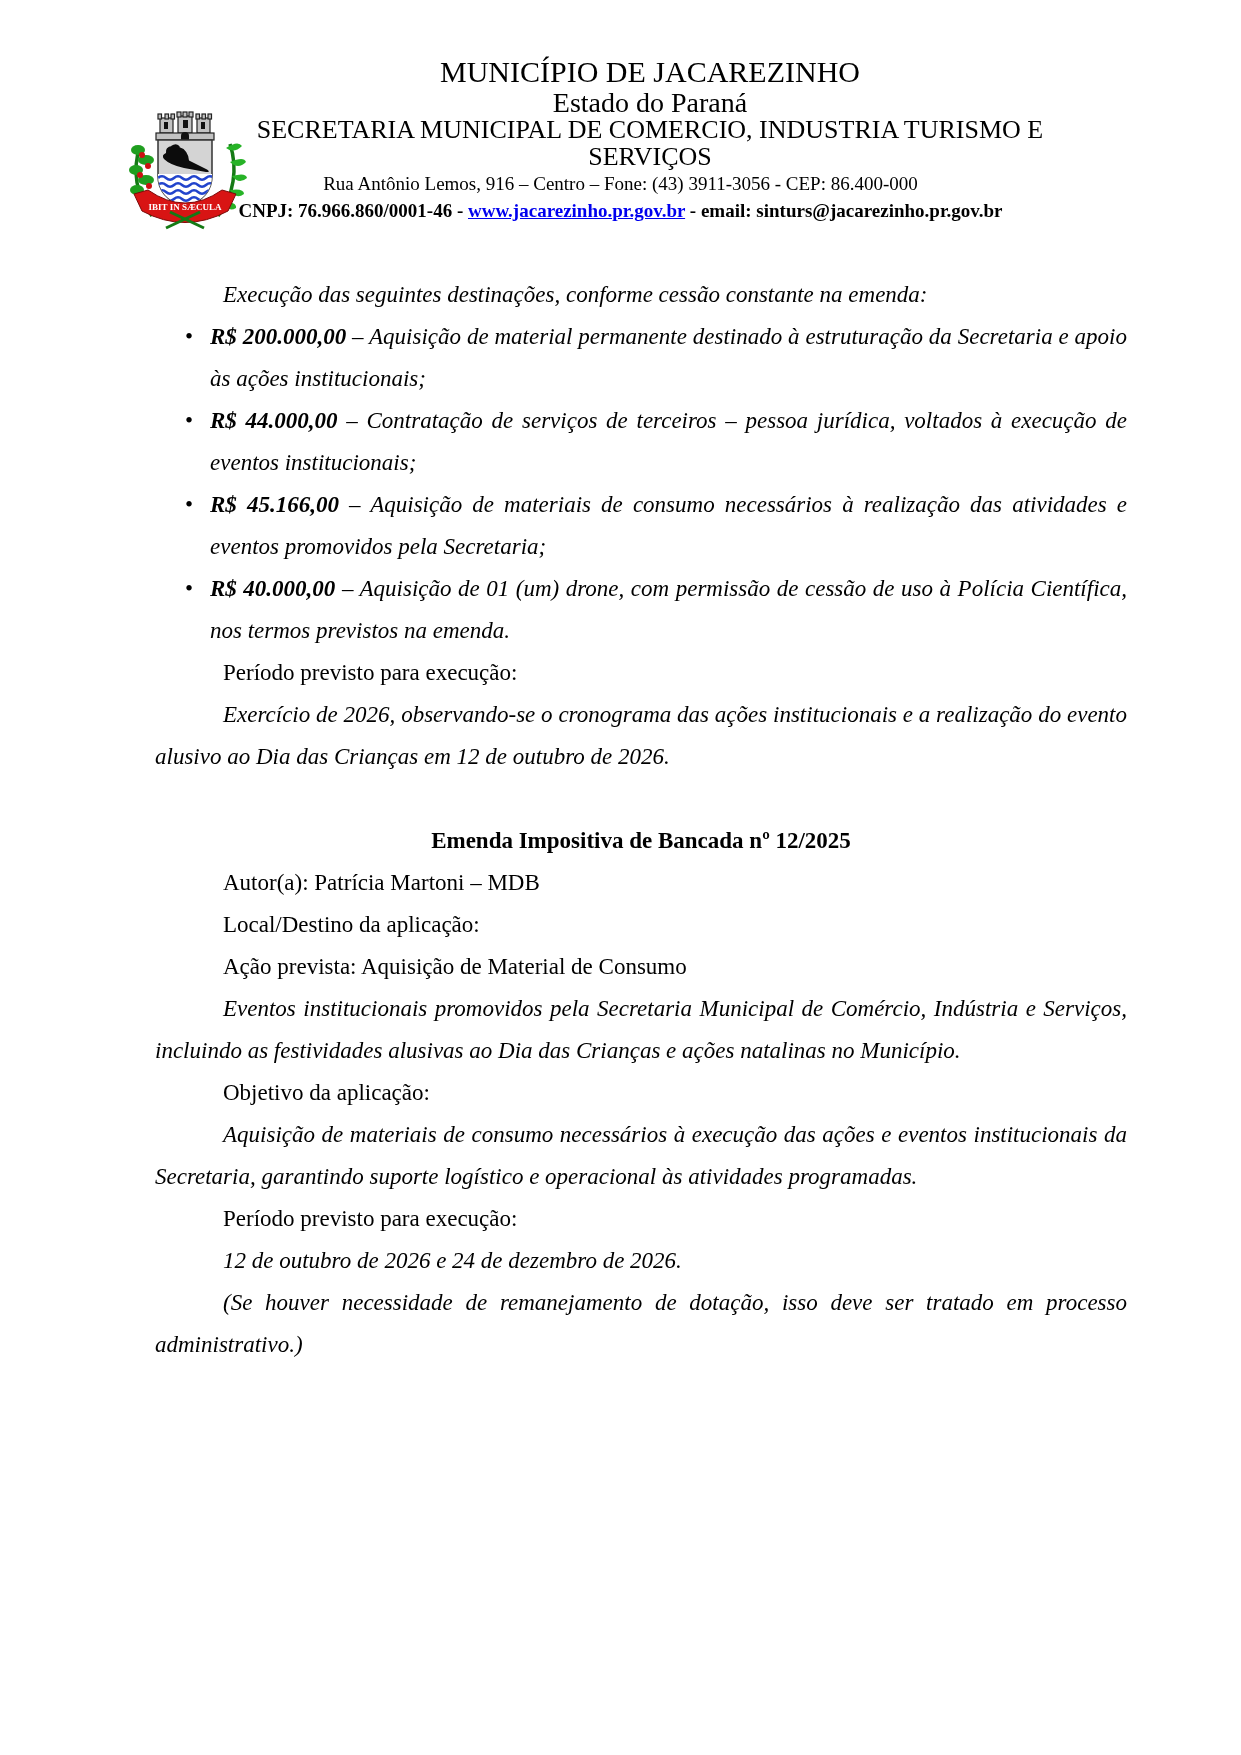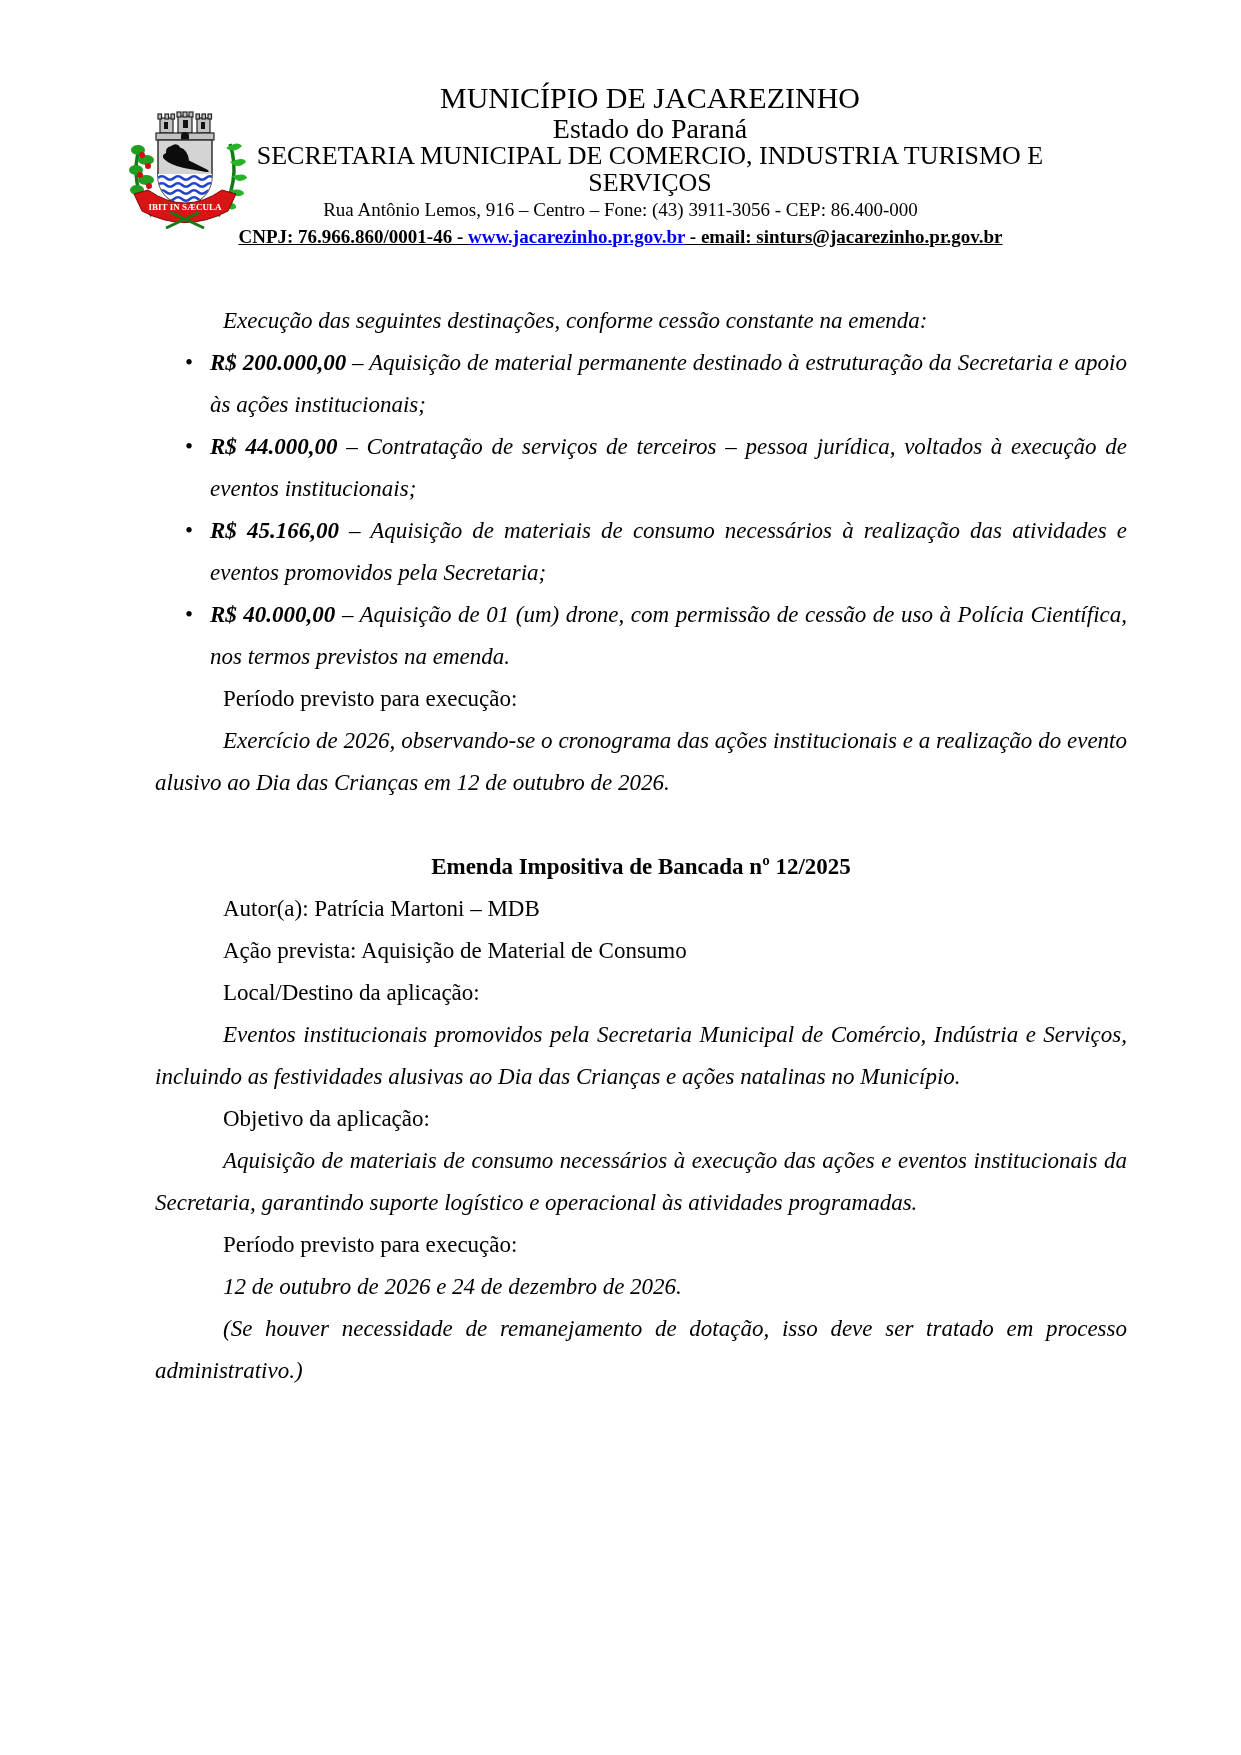--- a/index.html
+++ b/index.html
@@ -2,26 +2,26 @@
 <html lang="pt-BR"><head>
 <meta charset="utf-8">
 <style>
   html,body{margin:0;padding:0;}
   body{
     width:1241px;height:1755px;position:relative;background:#ffffff;
     font-family:"Liberation Serif","DejaVu Serif",serif;color:#000;
     overflow:hidden;
   }
   .logo{position:absolute;left:122px;top:108px;width:126px;height:126px;}
-  .header-text{padding-top:80px;margin:0 181px 0 240px;text-align:center;}
+  .header-text{padding-top:54px;margin:0 181px 0 240px;text-align:center;}
   .doc-title{font-size:30px;line-height:36px;}
   .doc-subtitle{font-size:28px;line-height:26px;}
   .doc-secretaria{font-size:26px;line-height:27px;}
   .contact{margin:0 150px 0 150px;text-align:center;font-size:19px;line-height:27px;}
-  .cnpj-line{font-weight:bold;text-decoration:underline;}
+  .cnpj-line{font-weight:bold;}
   .cnpj-line a{color:#0000ee;text-decoration:underline;font-weight:bold;}
   .content{margin:50px 114px 0 155px;font-size:23px;line-height:42px;text-align:justify;}
   .content p{margin:0;}
   .ital{font-style:italic;}
   .ind{text-indent:68px;}
   .bullet{position:relative;padding-left:55px;font-style:italic;}
   .bullet::before{content:"\2022";position:absolute;left:30px;top:0;font-style:normal;}
   .amt{font-weight:bold;font-style:italic;margin-top:48px;}
   .section-heading{font-weight:bold;margin-top:42px !important;text-align:center;}
 </style>
@@ -130,21 +130,21 @@
   <div class="bullet"><span class="amt">R$ 200.000,00</span><span> – Aquisição de material permanente destinado à estruturação da Secretaria e apoio às ações institucionais;</span></div>
   <div class="bullet"><span class="amt">R$ 44.000,00</span><span> – Contratação de serviços de terceiros – pessoa jurídica, voltados à execução de eventos institucionais;</span></div>
   <div class="bullet"><span class="amt">R$ 45.166,00</span><span> – Aquisição de materiais de consumo necessários à realização das atividades e eventos promovidos pela Secretaria;</span></div>
   <div class="bullet"><span class="amt">R$ 40.000,00</span><span> – Aquisição de 01 (um) drone, com permissão de cessão de uso à Polícia Científica, nos termos previstos na emenda.</span></div>
 
   <p class="ind">Período previsto para execução:</p>
   <p class="ital ind">Exercício de 2026, observando-se o cronograma das ações institucionais e a realização do evento alusivo ao Dia das Crianças em 12 de outubro de 2026.</p>
 
   <p class="section-heading">Emenda Impositiva de Bancada nº 12/2025</p>
   <p class="ind">Autor(a): Patrícia Martoni – MDB</p>
+  <p class="ind">Local/Destino da aplicação:</p>
   <p class="ind">Ação prevista: Aquisição de Material de Consumo</p>
-  <p class="ind">Local/Destino da aplicação:</p>
   <p class="ital ind">Eventos institucionais promovidos pela Secretaria Municipal de Comércio, Indústria e Serviços, incluindo as festividades alusivas ao Dia das Crianças e ações natalinas no Município.</p>
   <p class="ind">Objetivo da aplicação:</p>
   <p class="ital ind">Aquisição de materiais de consumo necessários à execução das ações e eventos institucionais da Secretaria, garantindo suporte logístico e operacional às atividades programadas.</p>
   <p class="ind">Período previsto para execução:</p>
   <p class="ital ind">12 de outubro de 2026 e 24 de dezembro de 2026.</p>
   <p class="ital ind">(Se houver necessidade de remanejamento de dotação, isso deve ser tratado em processo administrativo.)</p>
 </div>
 
 </body></html>

